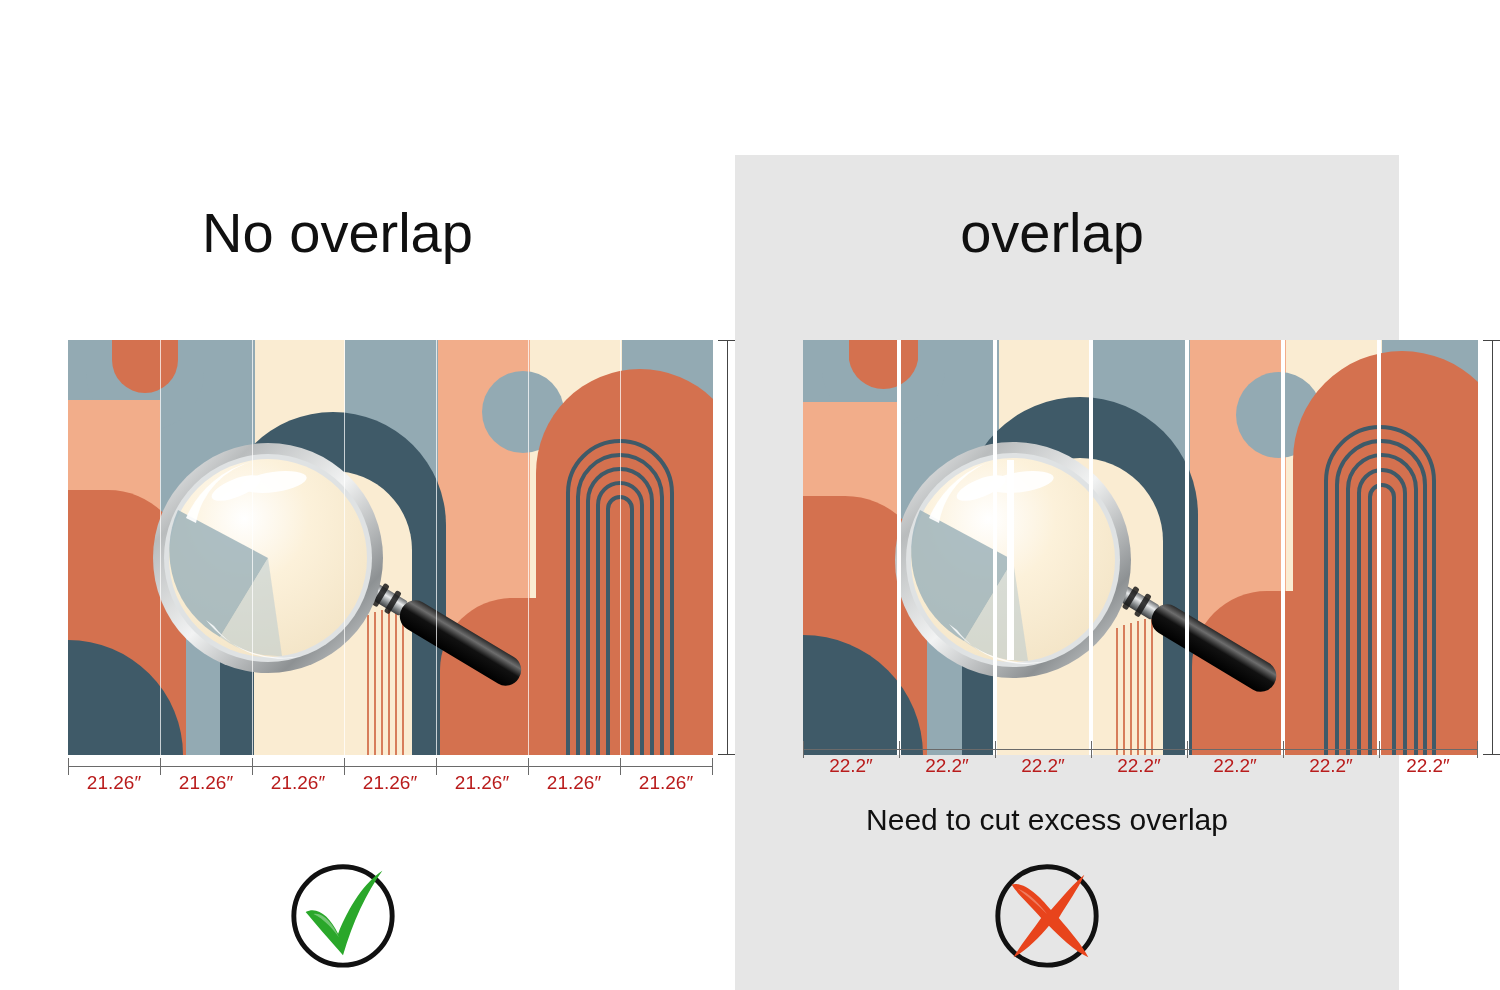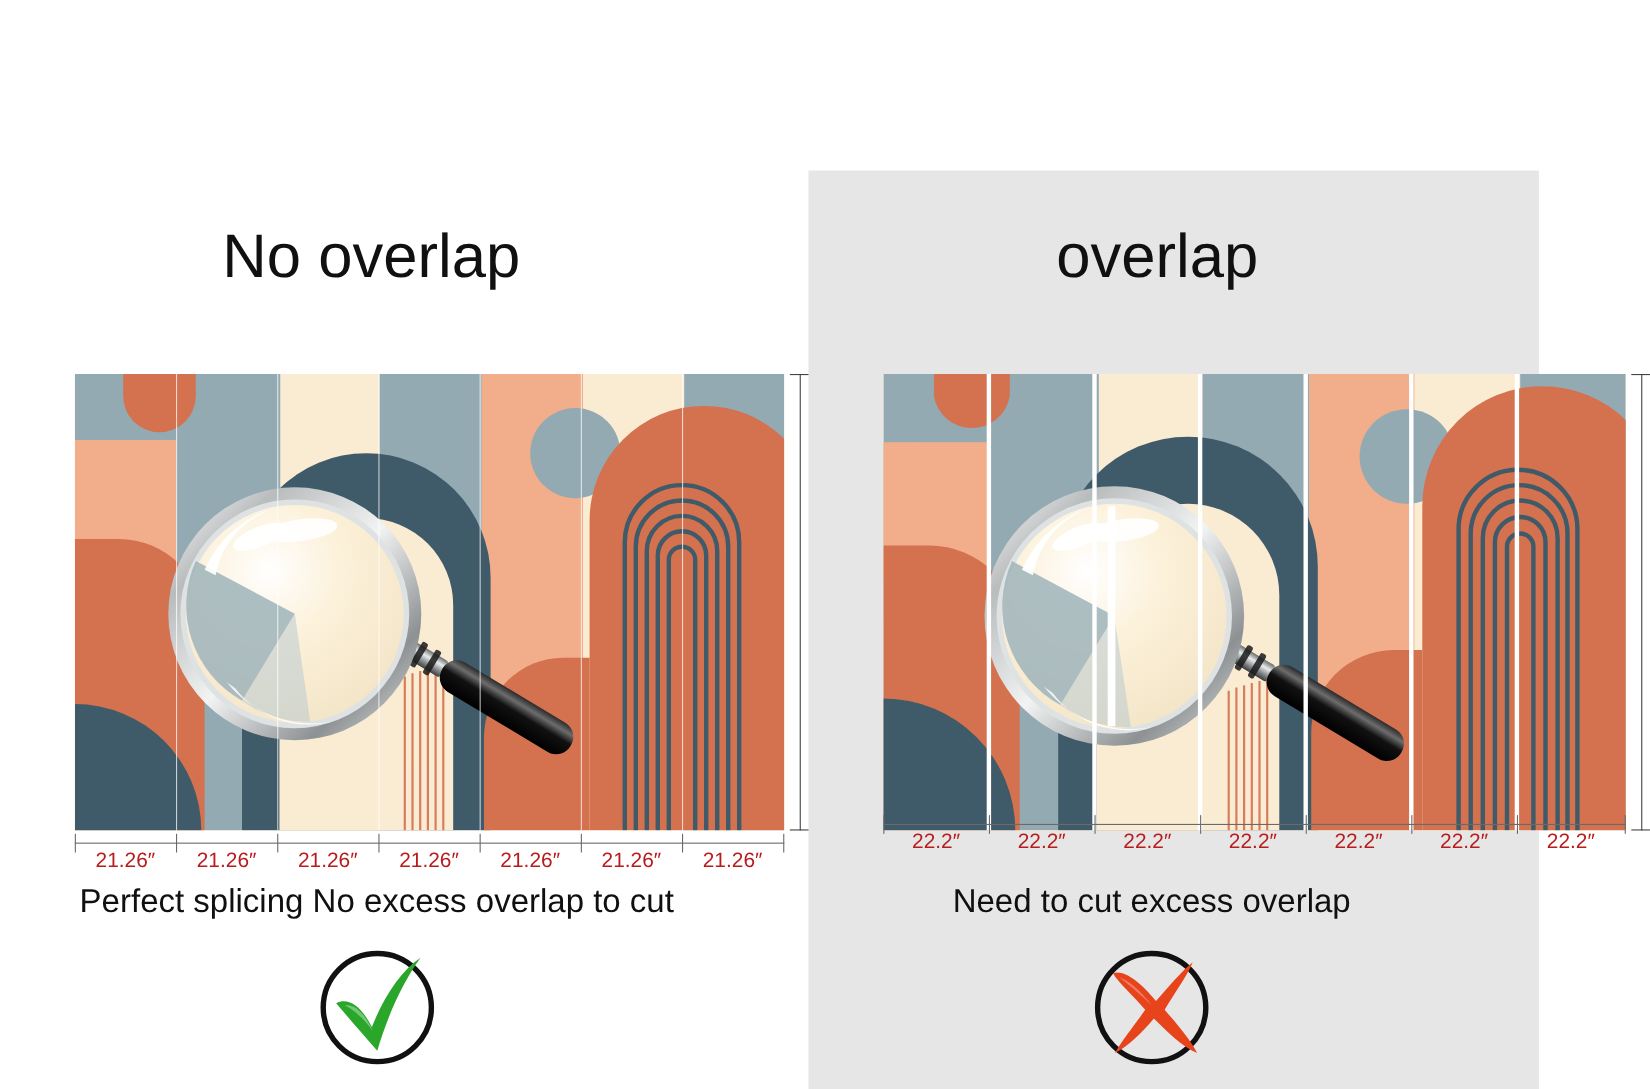--- a/index.html
+++ b/index.html
@@ -246,21 +246,20 @@
         <div class="hseg" style="left:0px;width:92px">21.26″</div>
         <div class="hseg" style="left:92px;width:92px">21.26″</div>
         <div class="hseg" style="left:184px;width:92px">21.26″</div>
         <div class="hseg" style="left:276px;width:92px">21.26″</div>
         <div class="hseg" style="left:368px;width:92px">21.26″</div>
         <div class="hseg" style="left:460px;width:92px">21.26″</div>
         <div class="hseg" style="left:552px;width:92px">21.26″</div>
       </div>
     </div>
 
-    <div class="caption">Perfect splicing No excess overlap to cut</div>
 
     <div class="verdict">
       <svg viewBox="0 0 120 120">
         <circle cx="60" cy="62" r="50" fill="none" stroke="#111111" stroke-width="5"></circle>
         <path d="M22 58 C34 52 46 62 55 80 C66 52 82 28 100 16 C84 38 70 68 60 102 C46 86 32 70 22 58 Z" fill="#2aa72a"></path>
         <path d="M30 60 C40 58 50 70 56 84 C52 78 40 64 30 60 Z" fill="#ffffff" opacity=".35"></path>
       </svg>
     </div>
   </div>
 

